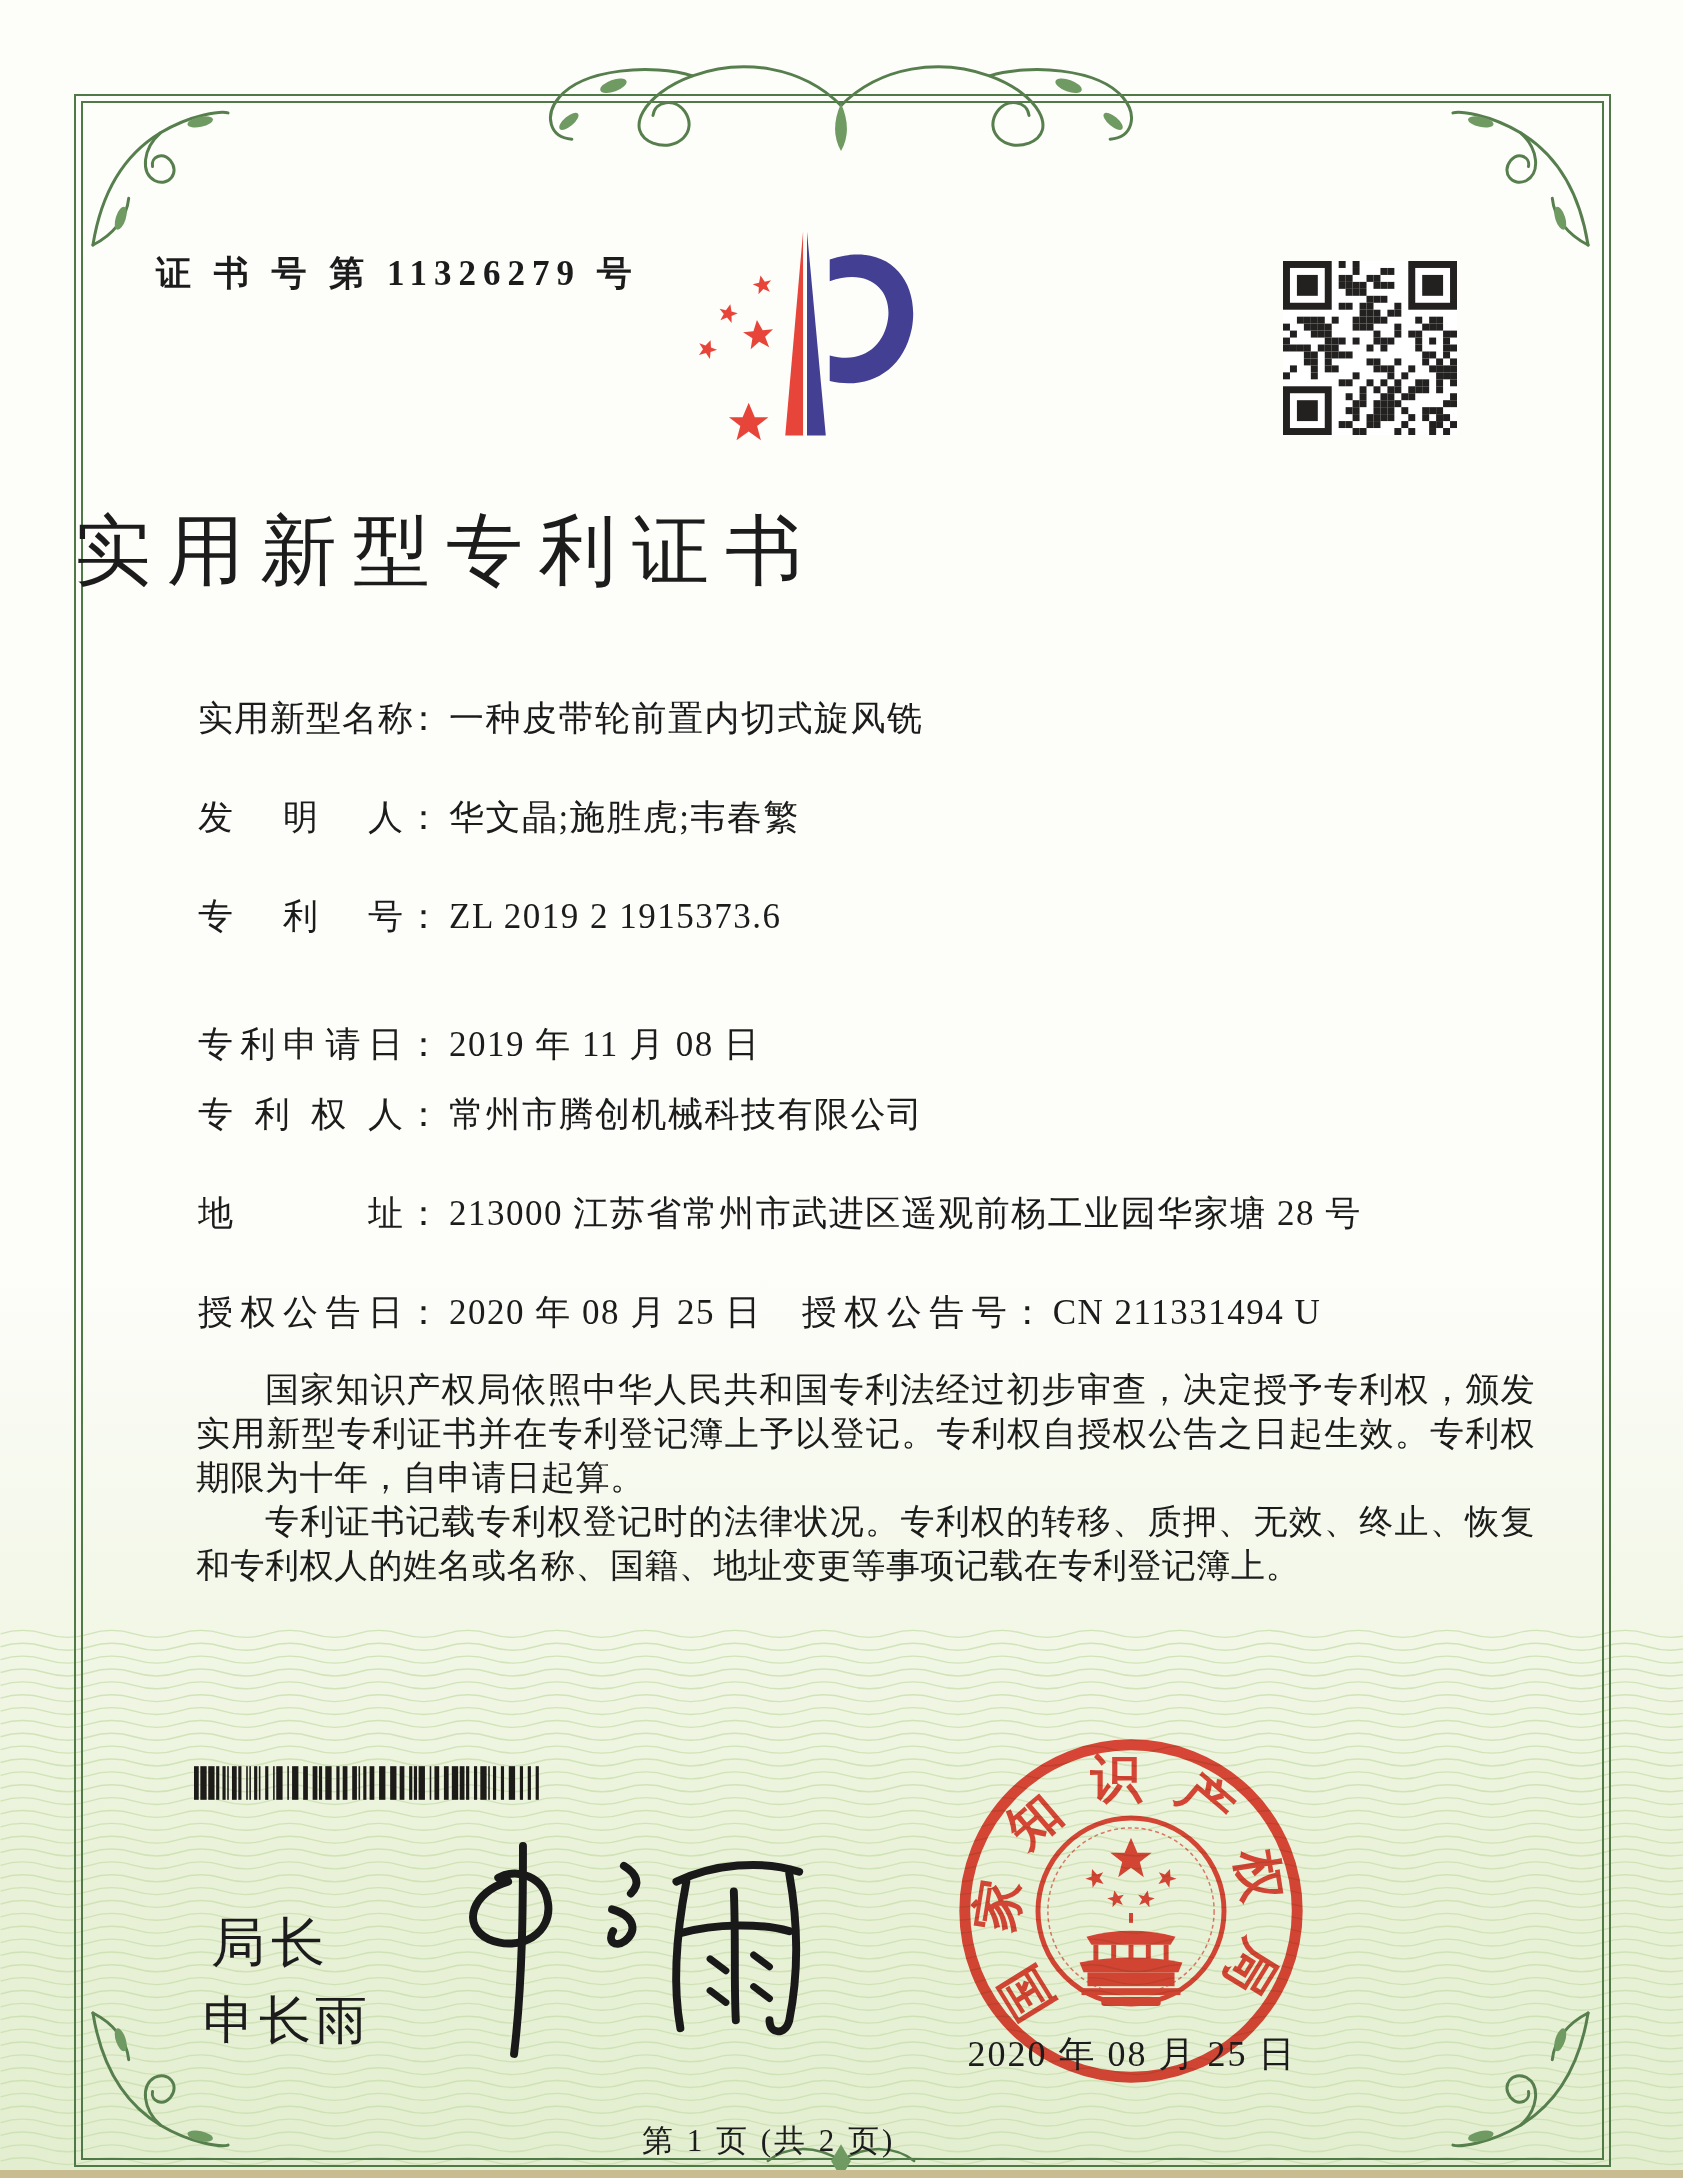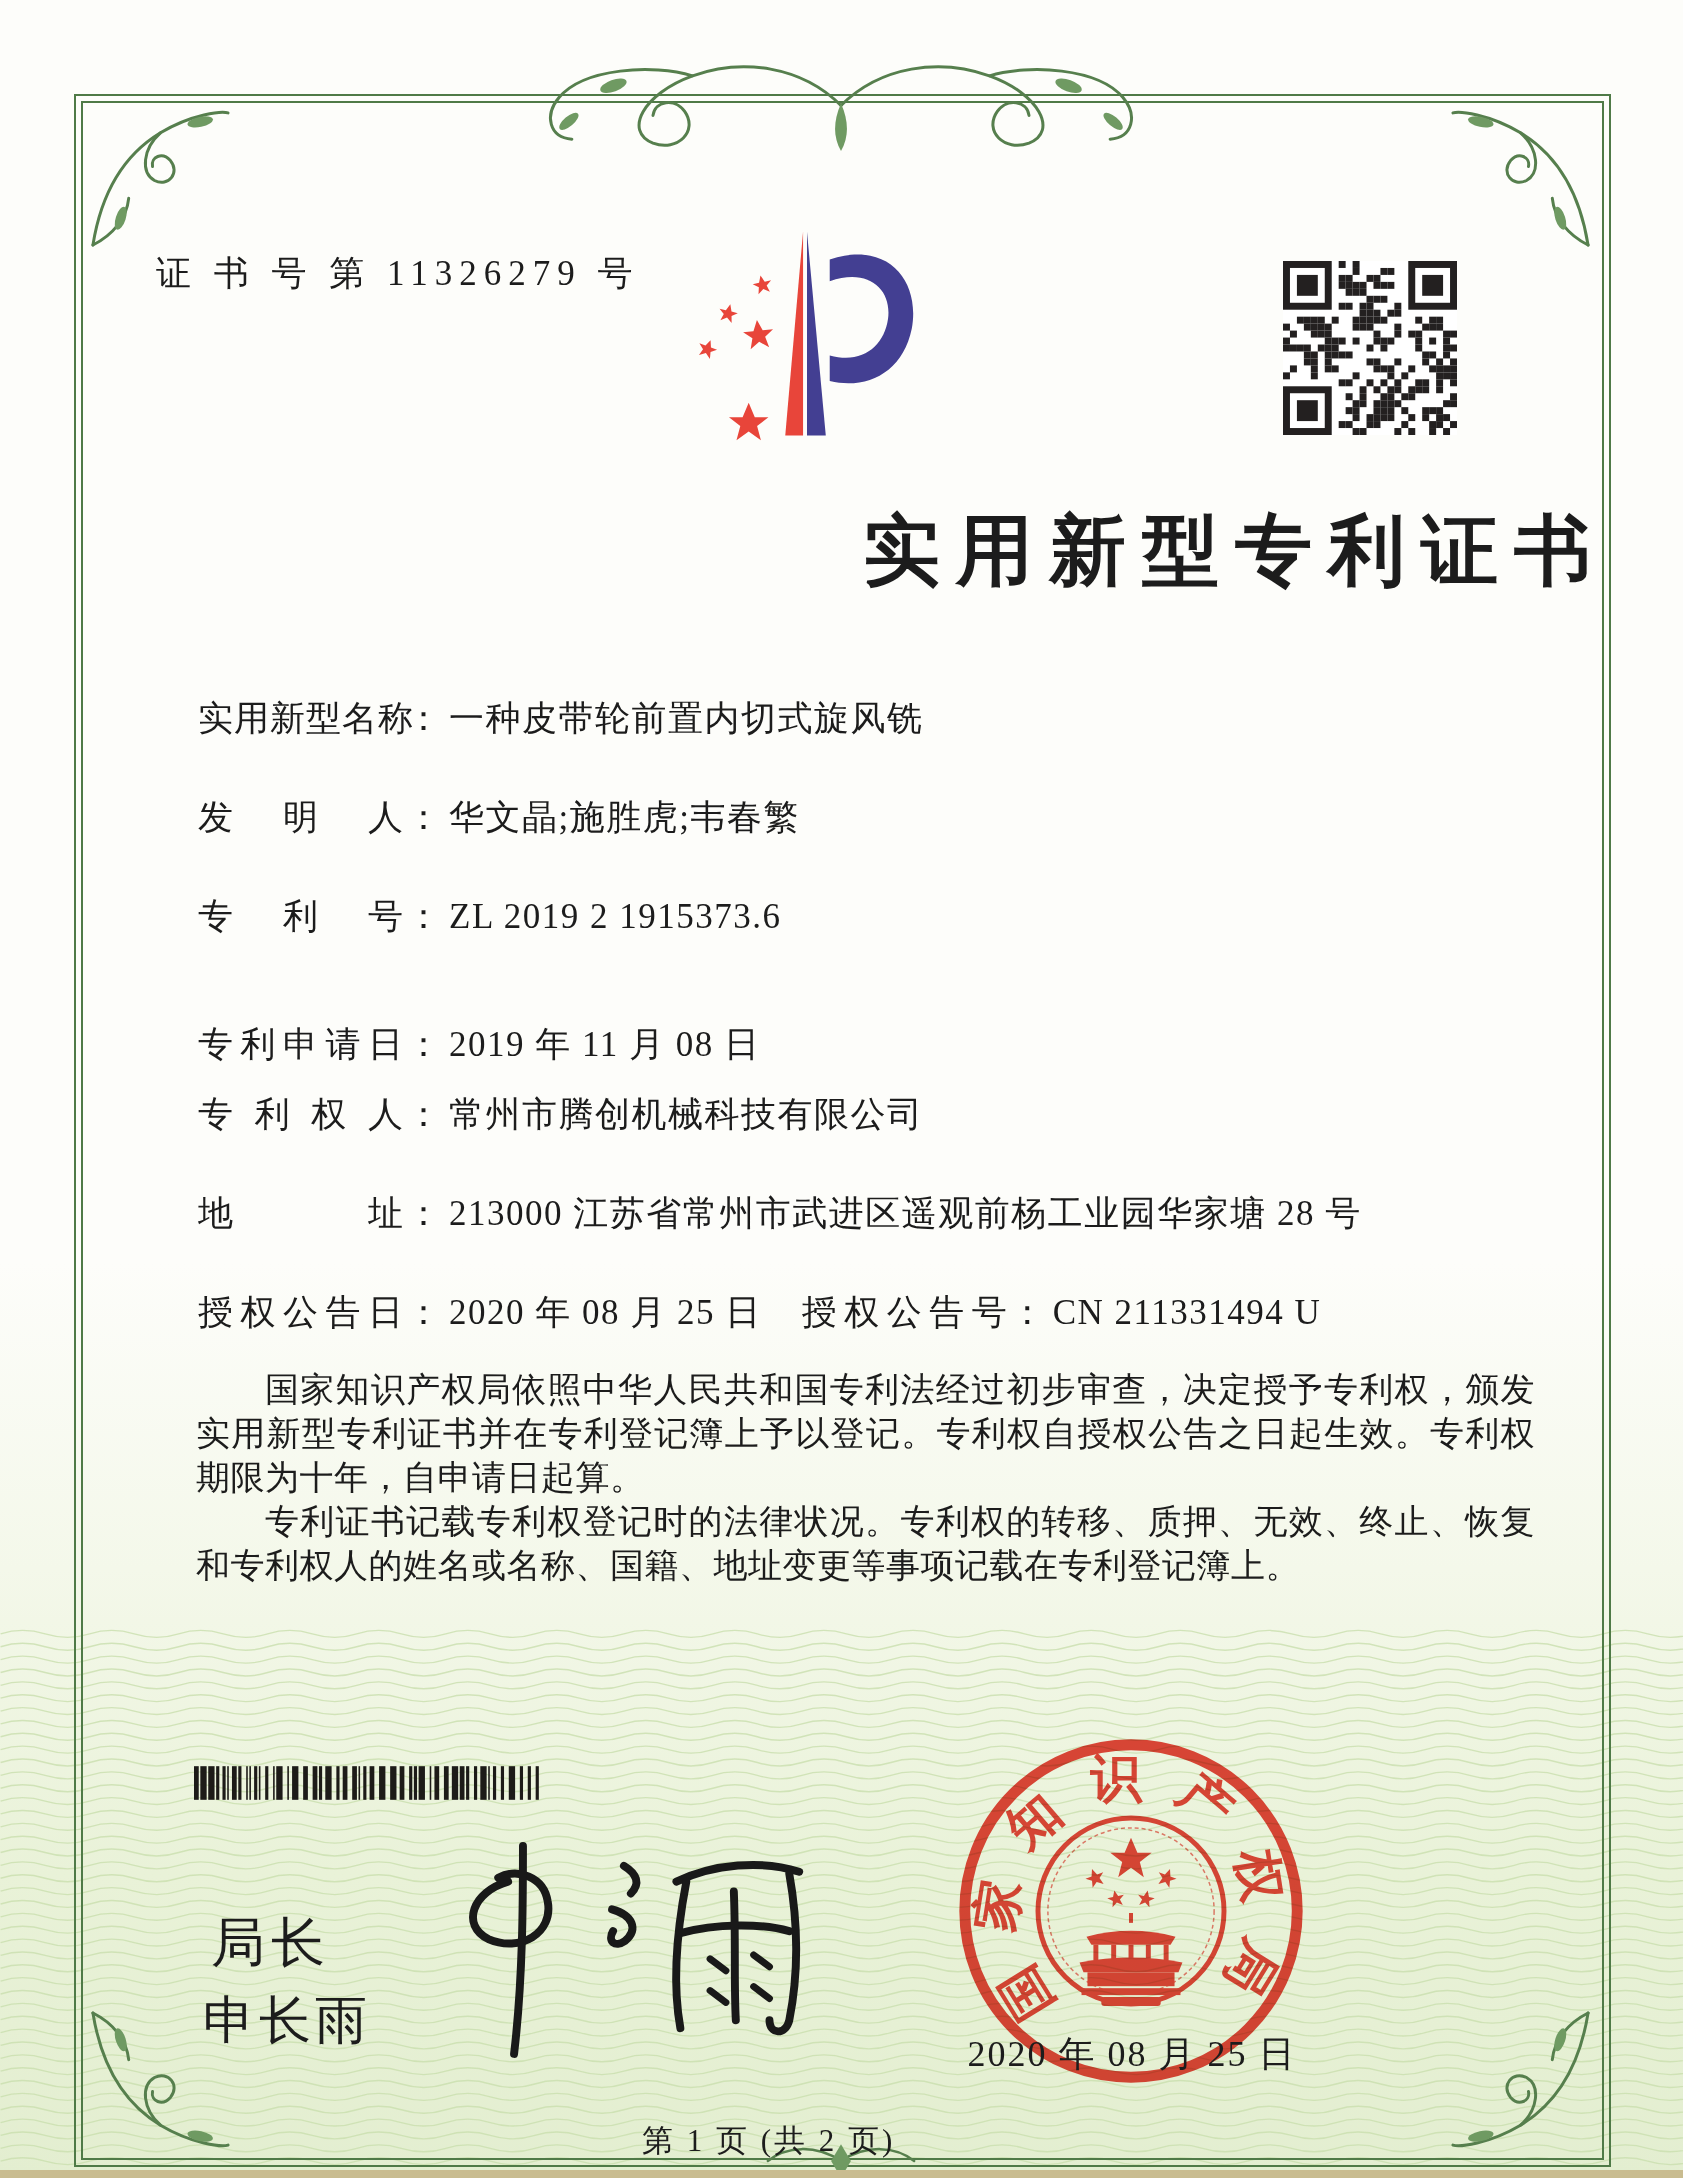--- a/index.html
+++ b/index.html
@@ -14,25 +14,25 @@
     background:linear-gradient(180deg,#fdfdfa 0%,#fdfdfa 58%,#f4f8ea 72%,#e9f2d8 86%,#e3eed0 100%);}
   #waves{left:0;top:1624px;z-index:1;}
   #waves path{fill:none;stroke:#c9dfae;stroke-width:1.4;opacity:.8;}
   #bottom-edge{left:0;top:2170px;width:1683px;height:8px;background:#c9bc90;z-index:7;}
   
   #frame{left:74px;top:94px;width:1533px;height:2069px;border:2px solid #4f7a47;z-index:2;}
   #frame::after{content:'';position:absolute;inset:5px;border:2px solid #4f7a47;}
   .ornament{z-index:2;}
   .ornament path,.ornament ellipse{vector-effect:non-scaling-stroke;}
   
-  #cert-no{left:156px;top:250px;font-size:35px;letter-spacing:7px;z-index:3;}
+  #cert-no{left:156px;top:250px;font-size:35px;letter-spacing:7px;z-index:3;font-weight:bold;}
   #logo{left:683px;top:220px;z-index:3;}
   #qr{left:1283px;top:261px;z-index:3;background:#fff;}
-  #title{left:74px;top:500px;width:1533px;text-align:right;
-    font-size:77px;font-weight:bold;letter-spacing:16px;z-index:3;}
+  #title{left:74px;top:500px;width:1533px;text-align:left;
+    font-size:77px;font-weight:normal;letter-spacing:16px;z-index:3;}
   
   .frow{position:absolute;left:198px;font-size:35px;white-space:nowrap;z-index:3;}
   .flabel{display:inline-block;width:206px;text-align:justify;text-align-last:justify;letter-spacing:1px;}
   .colon{display:inline-block;margin:0 8px 0 2px;}
   .fval{letter-spacing:1.5px;}
   .pair2{margin-left:40px;margin-top:22px;}
   
   #body-text{left:196px;top:1368px;width:1339px;z-index:3;}
   #body-text p{margin:0;font-size:34px;line-height:44px;text-align:justify;text-indent:69px;letter-spacing:0.5px;}
   

